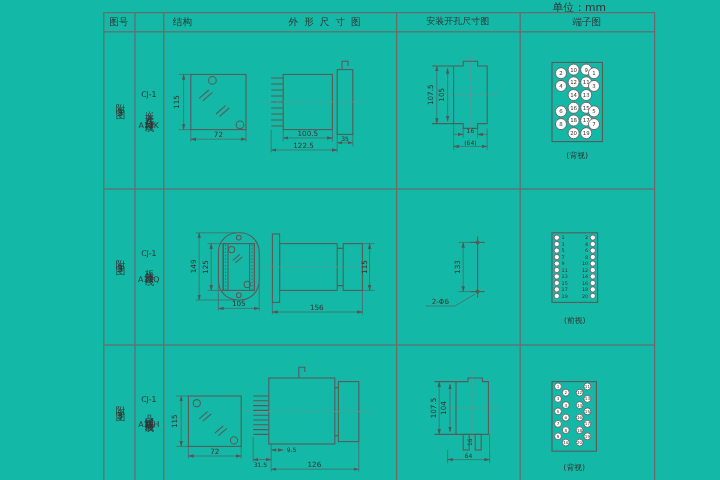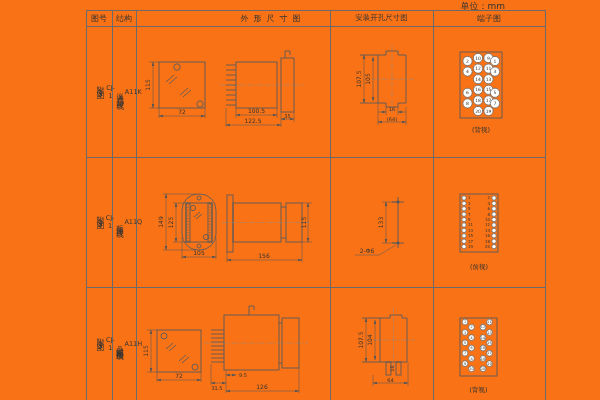--- a/index.html
+++ b/index.html
@@ -1,27 +1,27 @@
 <!DOCTYPE html>
 <html><head>
 <meta charset="utf-8">
 <style>
   html,body{margin:0;padding:0;background:#fff;}
-  .page{position:relative;width:600px;height:400px;background:#f97316;overflow:hidden;
+  .page{position:relative;width:600px;height:400px;background:#14b8a6;overflow:hidden;
         font-family:"DejaVu Sans",sans-serif;color:#333;}
   .hline,.vline{position:absolute;background:#6a6a6a;}
   .hline{height:1px;}
   .vline{width:1px;}
   .cell{position:absolute;display:flex;align-items:center;justify-content:center;text-align:center;}
   .hdr{font-size:8px;color:#333;font-family:Liberation Mono, monospace;}
   .sp{letter-spacing:5px;}
   .unit{position:absolute;font-size:9px;color:#333;}
   .vert{writing-mode:vertical-rl;text-orientation:upright;}
   .figno{font-size:8px;letter-spacing:5px;}
-  .structcell{flex-direction:row;}
+  .structcell{flex-direction:column;}
   .model,.code{font-size:6.5px;color:#333;}
   .desc{font-size:7.5px;letter-spacing:2px;margin:3px 0;}
   svg.draw{position:absolute;overflow:visible;}
   .ln{stroke:#5a5a5a;stroke-width:0.9;fill:none;}
   .dim{stroke:#5a5a5a;stroke-width:0.55;fill:none;}
   .cl{stroke:#8a8a8a;stroke-width:0.5;fill:none;stroke-dasharray:5 1.5 1.2 1.5;}
   .dots{stroke:#5a5a5a;stroke-width:0.8;fill:none;stroke-dasharray:1.2 1.6;}
   text{font-family:"DejaVu Sans",sans-serif;fill:#333;stroke:none;}
   .dt{font-size:6px;}
   .dts{font-size:5px;}
@@ -47,21 +47,21 @@
   <div class="hline" style="left:86px;top:157px;width:459px;"></div>
   <div class="hline" style="left:86px;top:287px;width:459px;"></div>
   <div class="vline" style="left:86px;top:10px;height:390px;"></div>
   <div class="vline" style="left:112px;top:10px;height:390px;"></div>
   <div class="vline" style="left:136px;top:10px;height:390px;"></div>
   <div class="vline" style="left:330px;top:10px;height:390px;"></div>
   <div class="vline" style="left:433px;top:10px;height:390px;"></div>
   <div class="vline" style="left:545px;top:10px;height:390px;"></div>
 
   <div class="cell hdr" style="left:86px;top:10px;width:26px;height:16px;">图号</div>
-  <div class="cell hdr" style="left:112px;top:10px;width:24px;height:16px;">结构</div>
+  <div class="cell hdr" style="left:112px;top:10px;width:24px;height:16px;padding-left:28px;">结构</div>
   <div class="cell hdr sp" style="left:136px;top:10px;width:194px;height:16px;margin-left:40px;">外形尺寸图</div>
   <div class="cell hdr" style="left:330px;top:10px;width:103px;height:16px;font-size:7.5px;">安装开孔尺寸图</div>
   <div class="cell hdr" style="left:433px;top:10px;width:112px;height:16px;">端子图</div>
 
   <div class="cell" style="left:86px;top:26px;width:26px;height:131px;">
     <span class="vert figno">附图3</span>
   </div>
   <div class="cell structcell" style="left:112px;top:26px;width:24px;height:131px;">
     <span class="model">CJ-1</span>
     <span class="vert desc">嵌入式后接线</span>

